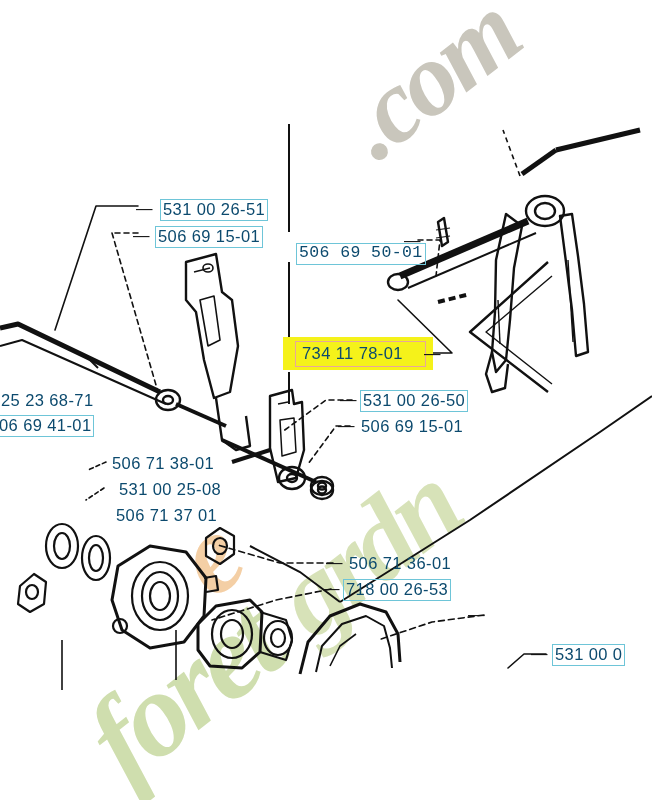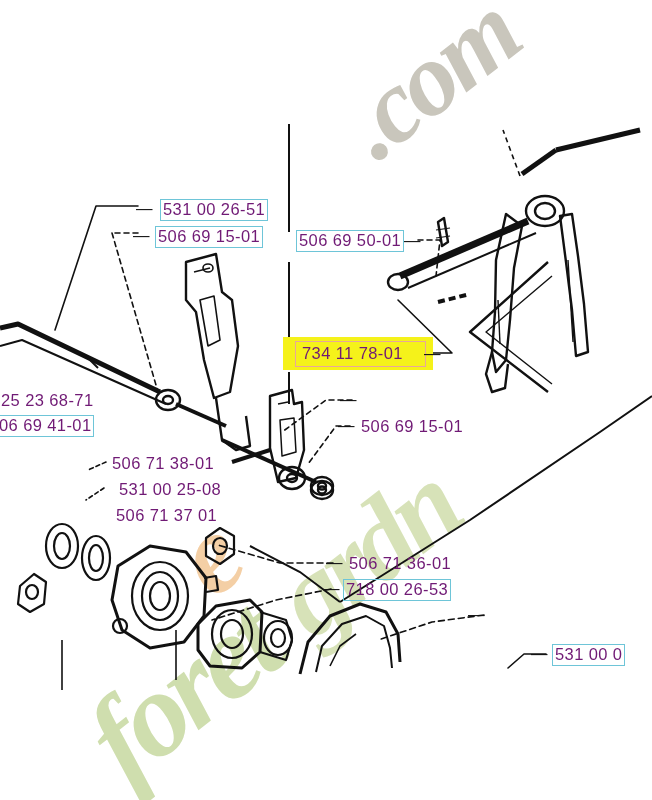--- a/index.html
+++ b/index.html
@@ -74,21 +74,21 @@
     left: 0; top: 0;
     z-index: 2;
   }
 
   
   .label {
     position: absolute;
     z-index: 5;
     font-family: "Liberation Sans", sans-serif;
     font-size: 16.5px;
-    color: #701a75;
+    color: #0c4a6e;
     white-space: nowrap;
     letter-spacing: 0.4px;
     line-height: 1;
     padding: 1px 2px 2px 2px;
   }
   .label.boxed {
     border: 1px solid #6ec5d8;
   }
   .label.plain {
     border: 1px solid transparent;
@@ -277,26 +277,27 @@
   </svg>
 
   <div class="hl-pad" style="left:283px; top:337px; width:150px; height:33px;"></div>
 
   <div class="label boxed" style="left:160px; top:199px;">531 00 26-51</div>
   <div class="dash" style="left:136px; top:200px;">—</div>
 
   <div class="label boxed" style="left:155px; top:226px;">506 69 15-01</div>
   <div class="dash" style="left:133px; top:227px;">—</div>
 
-  <div class="label boxed" style="left:296px; top:230px;">506 69 50-01</div>
+  <div class="label boxed" style="left:296px; top:243px;font-family:Liberation Mono, monospace;">506 69 50-01</div>
   <div class="dash" style="left:404px; top:232px;">—</div>
 
   <div class="label highlight" style="left:295px; top:341px;">734 11 78-01</div>
   <div class="dash" style="left:424px; top:345px;">—</div>
 
+  <div class="label boxed" style="left:360px; top:390px;">531 00 26-50</div>
   <div class="dash" style="left:340px; top:391px;">—</div>
 
   <div class="label plain" style="left:358px; top:416px;">506 69 15-01</div>
   <div class="dash" style="left:338px; top:417px;">—</div>
 
   <div class="label plain" style="left:-2px; top:390px;">25 23 68-71</div>
 
   <div class="label boxed" style="left:-4px; top:415px;">06 69 41-01</div>
 
   <div class="label plain" style="left:109px; top:453px;">506 71 38-01</div>

